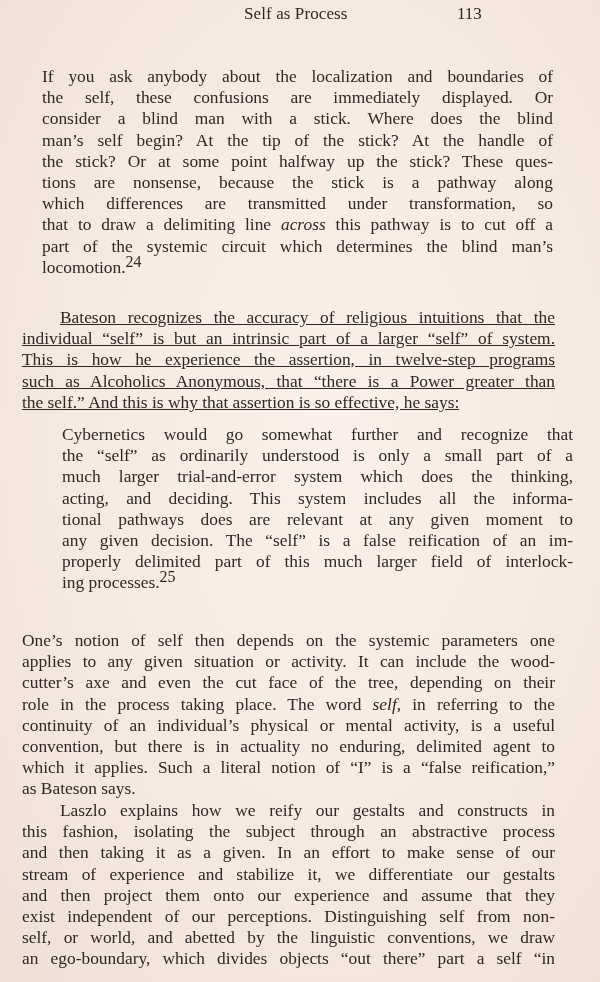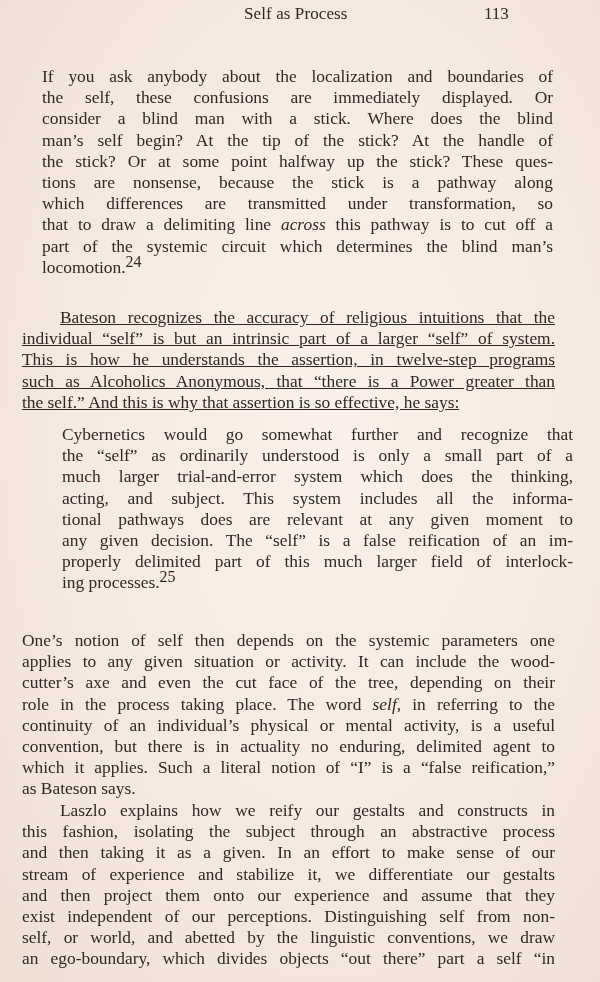--- a/index.html
+++ b/index.html
@@ -9,21 +9,21 @@
     font-family: "Liberation Serif", "DejaVu Serif", serif;
     color:#2e2926;
     position:relative;
   }
   .page { position:absolute; left:0; top:0; width:600px; height:982px; }
   .running-head {
     position:absolute; top:2px; left:0; width:600px; height:24px;
     font-size:17px; line-height:24px;
   }
   .running-title { position:absolute; left:244px; top:0; letter-spacing:0.1px; }
-  .page-number { position:absolute; left:484px; top:0; }
+  .page-number { position:absolute; left:457px; top:0; }
   .block {
     position:absolute; font-size:17.4px; line-height:21.2px;
     text-align:justify; text-align-last:left;
   }
   .line { display:block; height:21.2px; white-space:nowrap; text-align:justify; text-align-last:justify; }
   .line.last { text-align-last:left; }
   .quote { left:42px; width:511px; }
   .para { left:22px; width:533px; }
   .indent { padding-left:38px; }
   sup { font-size:16px; vertical-align:6px; line-height:0; }
@@ -48,30 +48,30 @@
     <span class="line">tions are nonsense, because the stick is a pathway along</span>
     <span class="line">which differences are transmitted under transformation, so</span>
     <span class="line"><span>that to draw a delimiting line </span><em>across</em><span> this pathway is to cut off a</span></span>
     <span class="line">part of the systemic circuit which determines the blind man’s</span>
     <span class="line last"><span>locomotion.</span><sup>24</sup></span>
   </div>
 
   <div class="block para" style="top:307px;text-decoration:underline;">
     <span class="line indent">Bateson recognizes the accuracy of religious intuitions that the</span>
     <span class="line">individual “self” is but an intrinsic part of a larger “self” of system.</span>
-    <span class="line">This is how he understands the assertion, in twelve-step programs</span>
+    <span class="line">This is how he experience the assertion, in twelve-step programs</span>
     <span class="line">such as Alcoholics Anonymous, that “there is a Power greater than</span>
     <span class="line last">the self.” And this is why that assertion is so effective, he says:</span>
   </div>
 
   <div class="block quote" style="top:424px;margin-left:20px;">
     <span class="line">Cybernetics would go somewhat further and recognize that</span>
     <span class="line">the “self” as ordinarily understood is only a small part of a</span>
     <span class="line">much larger trial-and-error system which does the thinking,</span>
-    <span class="line">acting, and subject. This system includes all the informa-</span>
+    <span class="line">acting, and deciding. This system includes all the informa-</span>
     <span class="line">tional pathways does are relevant at any given moment to</span>
     <span class="line">any given decision. The “self” is a false reification of an im-</span>
     <span class="line">properly delimited part of this much larger field of interlock-</span>
     <span class="line last"><span>ing processes.</span><sup>25</sup></span>
   </div>
 
   <div class="block para" style="top:630px;">
     <span class="line">One’s notion of self then depends on the systemic parameters one</span>
     <span class="line">applies to any given situation or activity. It can include the wood-</span>
     <span class="line">cutter’s axe and even the cut face of the tree, depending on their</span>

